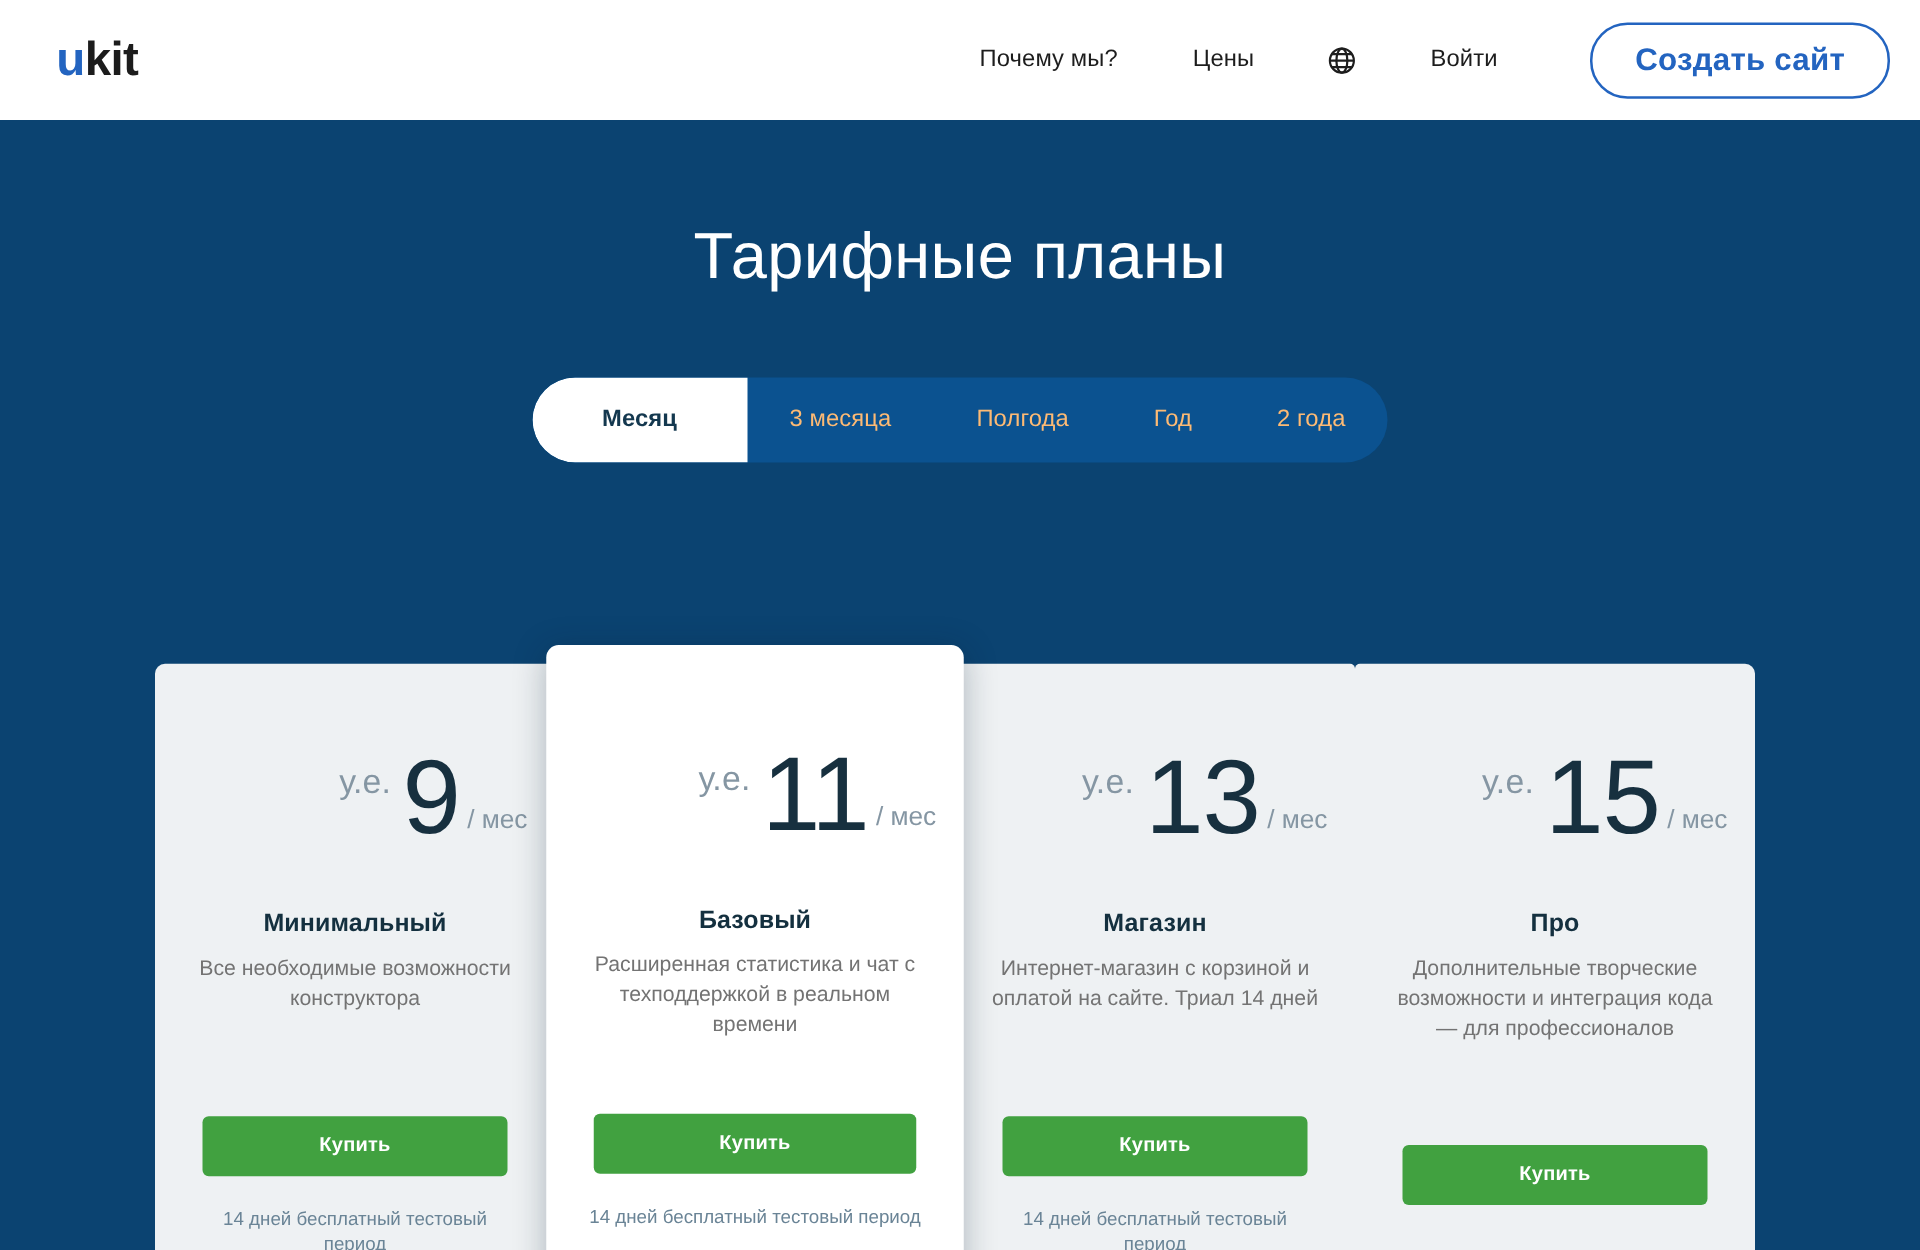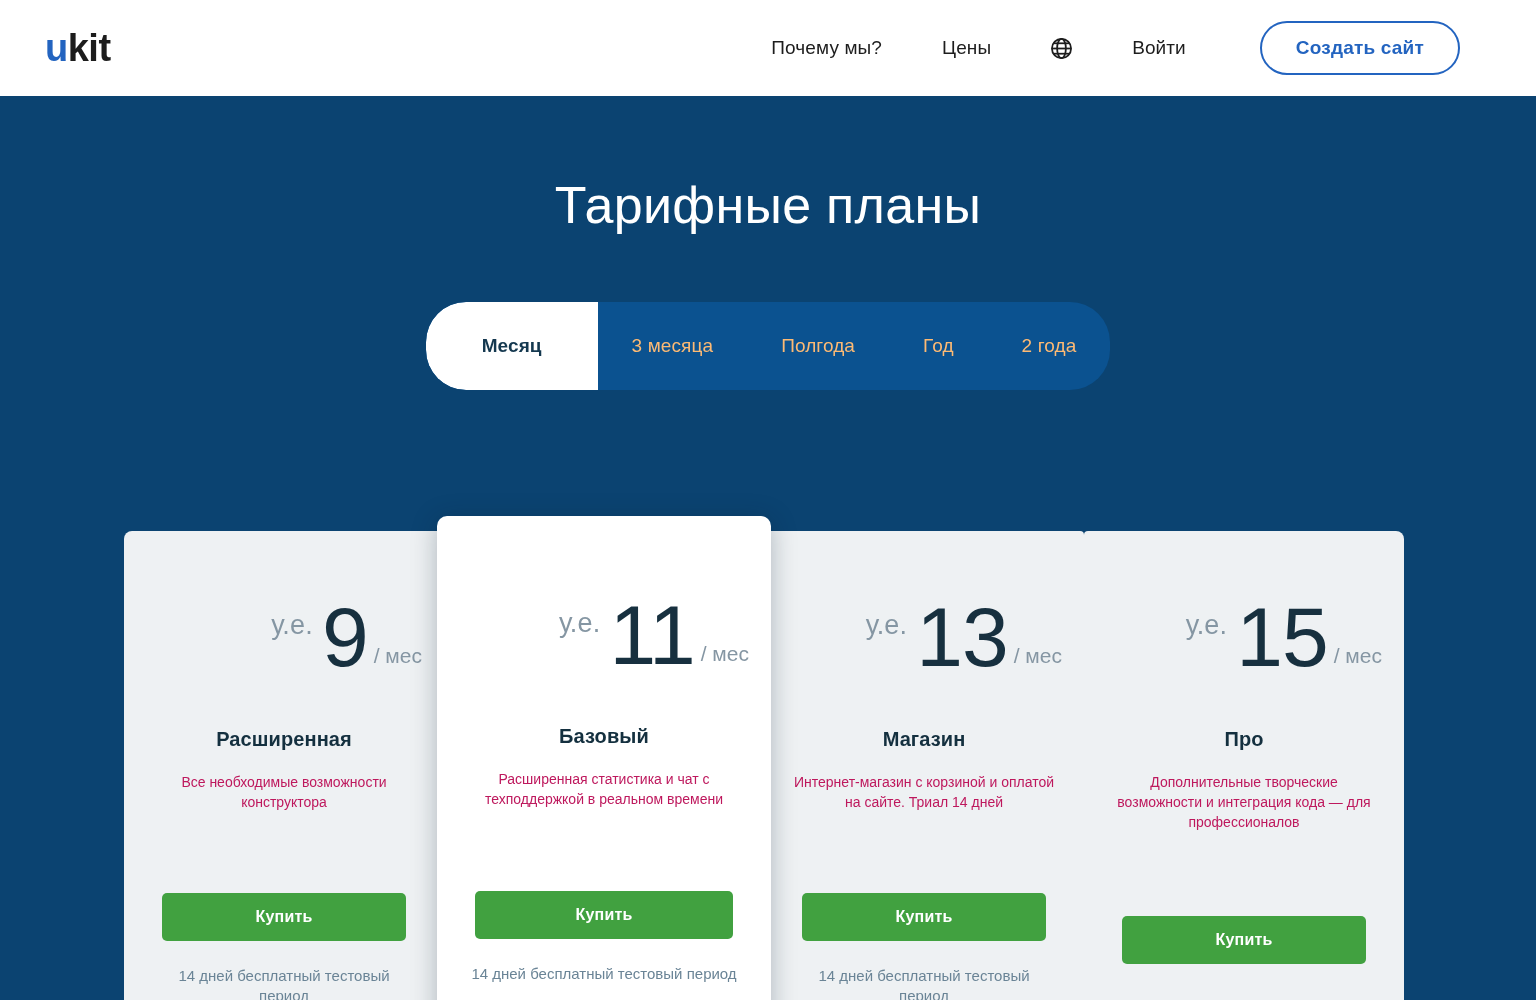--- a/index.html
+++ b/index.html
@@ -16,21 +16,21 @@
     color: #fff;
     -webkit-font-smoothing: antialiased;
   }
 
   
   .header {
     height: 96px;
     background: #ffffff;
     display: flex;
     align-items: center;
-    padding: 0 76px 0 45px;
+    padding: 0 24px 0 45px;
     position: relative;
   }
 
   .logo {
     font-size: 38px;
     font-weight: 700;
     letter-spacing: -0.5px;
     line-height: 1;
     user-select: none;
   }
@@ -61,21 +61,21 @@
   }
   .nav-globe svg { display: block; }
 
   .cta-btn {
     margin-left: 42px;
     border: 2px solid #2364c0;
     border-radius: 30px;
     color: #2364c0;
     background: transparent;
     font-family: inherit;
-    font-size: 19px;
+    font-size: 25px;
     font-weight: 700;
     padding: 14px 34px;
     cursor: pointer;
     white-space: nowrap;
     letter-spacing: 0.2px;
   }
 
   
   .hero {
     background: #0b4371;
@@ -97,21 +97,21 @@
     display: flex;
     justify-content: center;
     margin-top: 67px;
   }
 
   .tabs {
     display: flex;
     background: #0b5290;
     border-radius: 40px;
     overflow: hidden;
-    height: 88px;
+    height: 68px;
     align-items: stretch;
   }
 
   .tab {
     display: flex;
     align-items: center;
     justify-content: center;
     font-family: inherit;
     font-size: 19px;
     color: #fdba74;
@@ -205,24 +205,24 @@
   .plan-name {
     font-size: 20px;
     font-weight: 700;
     color: #14303f;
     margin-top: 56px;
     letter-spacing: 0.1px;
   }
   .card-featured .plan-name { margin-top: 55px; }
 
   .plan-desc {
-    font-size: 14px;
+    font-size: 17px;
     line-height: 1.42;
-    color: #be185d;
-    margin-top: 22px;
+    color: #737373;
+    margin-top: 12px;
     padding: 0 6px;
   }
 
   .buy-btn {
     display: block;
     width: 100%;
     background: #41a140;
     color: #ffffff;
     border: 0;
     border-radius: 5px;
@@ -301,21 +301,21 @@
   </div>
 
   <div class="cards">
 
     <div class="card card-std card-first">
       <div class="price-row">
         <span class="price-cur">у.е.</span>
         <span class="price-amount">9</span>
         <span class="price-per">/ мес</span>
       </div>
-      <div class="plan-name">Расширенная</div>
+      <div class="plan-name">Минимальный</div>
       <div class="plan-desc">Все необходимые возможности конструктора</div>
       <div class="buy-slot">
         <button class="buy-btn">Купить</button>
       </div>
       <div class="trial-note">14 дней бесплатный тестовый период</div>
     </div>
 
     <div class="card card-featured">
       <div class="price-row">
         <span class="price-cur">у.е.</span>

